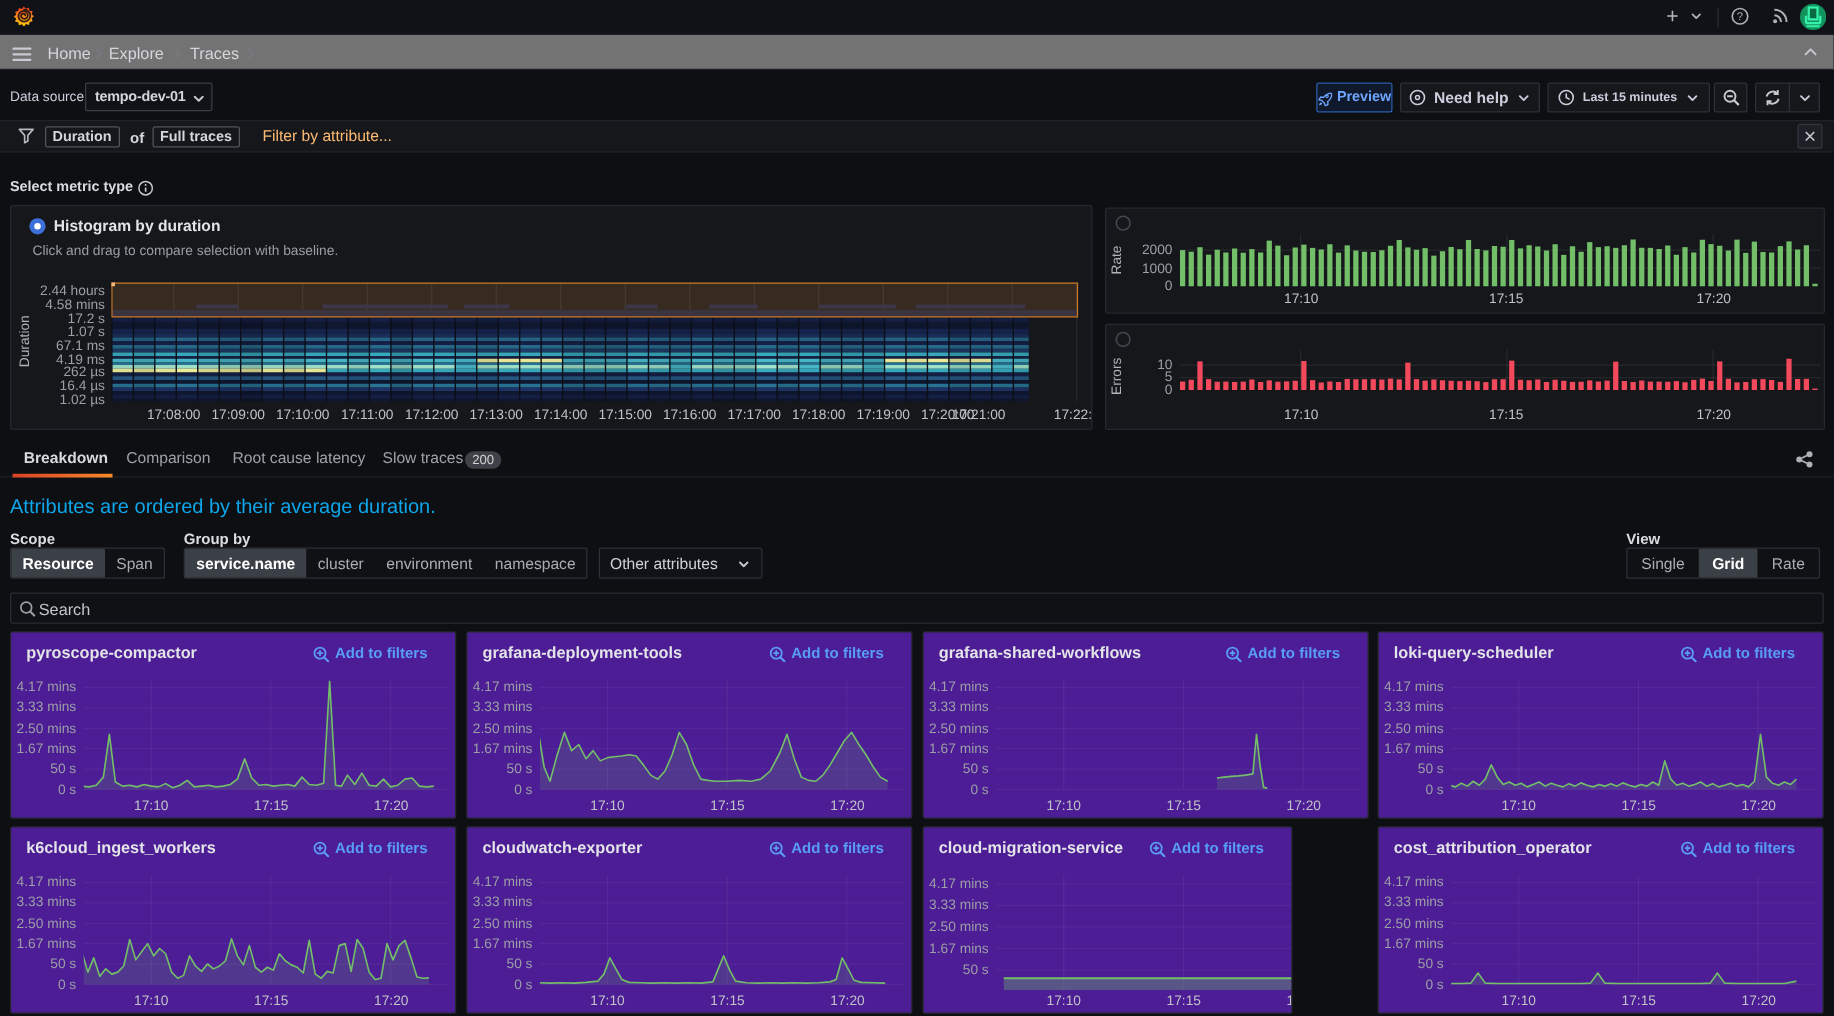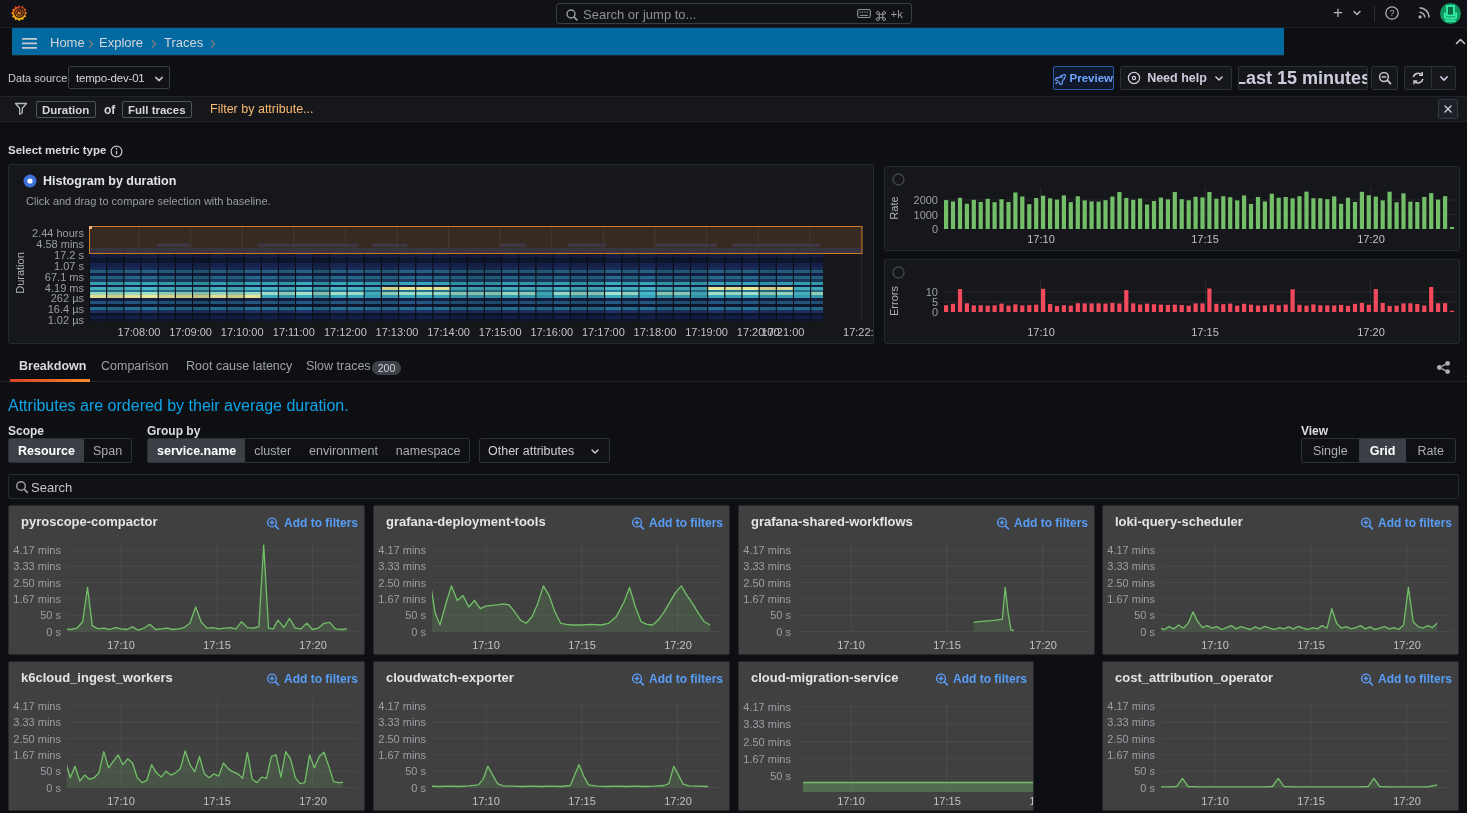--- a/index.html
+++ b/index.html
@@ -1,66 +1,47 @@
 <!DOCTYPE html>
 <html><head><meta charset="utf-8"><style>
 *{margin:0;padding:0;box-sizing:border-box}
 html,body{width:1467px;height:813px;overflow:hidden}
 body{background:#0e0f12;font-family:"Liberation Sans",sans-serif;color:#ccccdc;position:relative}
 .abs{position:absolute}
 .topbar{position:absolute;left:0;top:0;width:1467px;height:28px;background:#111217;border-bottom:1px solid #1f2126}
-.crumbbar{position:absolute;left:12px;top:28px;width:1272px;height:28px;background:#0369a1;border-bottom:1px solid #202227}
+.crumbbar{position:absolute;left:0;top:28px;width:1467px;height:28px;background:#737373;border-bottom:1px solid #202227}
 .searchbox{position:absolute;left:556px;top:3px;width:356px;height:21px;background:#111217;border:1px solid #3a3d44;border-radius:3px}
 .ds-select{position:absolute;display:flex;align-items:center;border:1px solid #3a3d43;border-radius:2px;background:#111217;white-space:nowrap;overflow:hidden}
 .tbtn{position:absolute;display:flex;align-items:center;justify-content:center;background:#15171b;border:1px solid #2e3137;border-radius:2px;color:#ccccdc;font-size:12.5px;font-weight:700;white-space:nowrap;overflow:hidden}
 .filterbar{position:absolute;left:0;top:96px;width:1467px;height:26px;background:#15171b;border-top:1px solid #212329;border-bottom:1px solid #212329}
 .minisel{position:absolute;display:flex;align-items:center;border:1px solid #50545b;border-radius:2px;font-size:11.5px;color:#d5d6db;font-weight:700;white-space:nowrap}
 .panel{position:absolute;background:#15171b;border:1px solid #25282e;border-radius:2px}
 .tick{position:absolute;font-size:11px;color:#9d9fa6;text-align:right}
 .xtick{position:absolute;font-size:11px;color:#c0c2c7;text-align:center}
-.card{position:absolute;background:#404040;border:1px solid #26292f;border-radius:2px}
+.card{position:absolute;background:#4c1d95;border:1px solid #26292f;border-radius:2px}
 .cardtitle{position:absolute;left:12px;top:8px;font-size:13px;font-weight:700;color:#e3e4e8}
-.addf{position:absolute;top:9px;right:6px;font-size:12px;font-weight:700;color:#589df6;display:flex;align-items:center;gap:4px}
+.addf{position:absolute;top:9px;right:22px;font-size:12px;font-weight:700;color:#589df6;display:flex;align-items:flex-start;gap:4px}
 .seg{position:absolute;display:flex;border:1px solid #2d3036;border-radius:2px;background:#101114;height:25px}
 .seg div{display:flex;align-items:center;justify-content:center;font-size:12.5px;color:#aaacb3;padding:0 9px;white-space:nowrap}
 .seg div.on{background:#3b3f46;color:#fff;font-weight:700;border-radius:1px}
 .segw div{padding:0 11px}
 .ctl-label{position:absolute;font-size:12px;font-weight:700;color:#dcdde1}
 </style></head><body>
 <div class="topbar">
 <div class="abs" style="left:10px;top:4px;width:18px;height:18px"><svg width="18" height="18" viewBox="0 0 18 18" style="">
         <defs>
           <linearGradient id="glg" x1="0" y1="1" x2="0" y2="0">
 <stop offset="0" stop-color="#fbca0a"></stop>
             <stop offset="0.55" stop-color="#f2801b"></stop>
             <stop offset="1" stop-color="#ed3b22"></stop>
           </linearGradient>
         </defs>
 <path d="M9 1.2 l1.7 1.8 2.4-0.9 0.5 2.5 2.5 0.4 -0.8 2.4 1.9 1.6 -1.9 1.6 0.8 2.4 -2.4 0.5 -0.5 2.5 -2.4-0.8 -1.6 2 -1.7-1.9 -2.4 0.9 -0.5-2.5 -2.5-0.4 0.8-2.5 -1.9-1.5 1.9-1.6 -0.7-2.4 2.4-0.5 0.4-2.5 2.4 0.9 z" fill="url(#glg)"></path>
 <path d="M9.4 3.6 c2.7 0.1 4.8 2.2 4.8 4.8 c0 2.7-2.2 4.9-4.9 4.9 c-2.5 0-4.5-2-4.5-4.4 c0-2.2 1.8-4 4-4 c1.9 0 3.4 1.5 3.4 3.3 c0 1.6-1.3 2.9-2.9 2.9 c-1.3 0-2.4-1.1-2.4-2.4 c0-1 0.8-1.9 1.9-1.9 c0.8 0 1.4 0.6 1.4 1.4" fill="none" stroke="#2e1a12" stroke-width="1.4" stroke-linecap="round"></path>
       </svg></div>
-<div class="searchbox">
-<div class="abs" style="left:6px;top:2px"><svg width="16" height="16" viewBox="0 0 16 16" style="">
-          <circle cx="8" cy="8" r="4.0" fill="none" stroke="#9a9ca3" stroke-width="1.4"></circle>
-          <line x1="11.120000000000001" y1="11.120000000000001" x2="13.920000000000002" y2="13.920000000000002" stroke="#9a9ca3" stroke-width="1.7" stroke-linecap="round"></line>
-        </svg></div>
-<div class="abs" style="left:26px;top:3px;font-size:13px;color:#8e9097">Search or jump to...</div>
-<div class="abs" style="right:40px;top:3px"><svg width="14" height="14" viewBox="0 0 14 14" style="">
-          <rect x="0.7" y="2.5" width="12.6" height="8" rx="1.4" fill="none" stroke="#8e9097" stroke-width="1.1"></rect>
-          <line x1="3" y1="8.4" x2="11" y2="8.4" stroke="#8e9097" stroke-width="1.1"></line>
-          <rect x="2.6" y="4.4" width="1.2" height="1.2" fill="#8e9097"></rect>
-          <rect x="5" y="4.4" width="1.2" height="1.2" fill="#8e9097"></rect>
-          <rect x="7.4" y="4.4" width="1.2" height="1.2" fill="#8e9097"></rect>
-          <rect x="9.8" y="4.4" width="1.2" height="1.2" fill="#8e9097"></rect>
-        </svg></div>
-<div class="abs" style="right:24px;top:4px"><svg width="12" height="12" viewBox="0 0 12 12" style="">
-          <path d="M4.3 4.3 h3.4 v3.4 h-3.4 z M4.3 4.3 H2.9 a1.4 1.4 0 1 1 1.4 -1.4 z M7.7 4.3 h1.4 a1.4 1.4 0 1 0 -1.4 -1.4 z M4.3 7.7 H2.9 a1.4 1.4 0 1 0 1.4 1.4 z M7.7 7.7 h1.4 a1.4 1.4 0 1 1 -1.4 1.4 z" fill="none" stroke="#9a9ca3" stroke-width="1"></path>
-        </svg></div>
-<div class="abs" style="right:8px;top:4px;font-size:11.5px;color:#9a9ca3">+k</div>
-</div>
 <div class="abs" style="left:1333px;top:3px;font-size:17px;color:#b4b6bc;font-weight:300">+</div>
 <div class="abs" style="left:1350px;top:6px"><svg width="14" height="14" viewBox="0 0 14 14" style="">
         <path d="M4.0 5.5 L7 8.5 L10.0 5.5" fill="none" stroke="#aeb0b6" stroke-width="1.5" stroke-linecap="round" stroke-linejoin="round"></path>
       </svg></div>
 <div class="abs" style="left:1374px;top:6px;width:1px;height:16px;background:#2c2e33"></div>
 <div class="abs" style="left:1384px;top:5px"><svg width="16" height="16" viewBox="0 0 16 16" style="">
         <circle cx="8" cy="8" r="6.2" fill="none" stroke="#aeb0b6" stroke-width="1.3"></circle>
         <text x="8" y="11" font-size="9" fill="#aeb0b6" text-anchor="middle" font-family="Liberation Sans">?</text>
       </svg></div>
 <div class="abs" style="left:1416px;top:6px"><svg width="15" height="15" viewBox="0 0 15 15" style="">
@@ -92,21 +73,21 @@
 <div class="abs" style="left:152px;top:7px;font-size:13px;color:#d5d6db">Traces</div>
 <div class="abs" style="left:195px;top:8px"><svg width="12" height="12" viewBox="0 0 12 12" style="">
         <path d="M4.4 2.8 L7.6 6 L4.4 9.2" fill="none" stroke="#787b82" stroke-width="1.4" stroke-linecap="round" stroke-linejoin="round"></path>
       </svg></div>
 <div class="abs" style="left:1441px;top:7px"><svg width="15" height="14" viewBox="0 0 15 14" style="">
         <path d="M3.5 8.5 L7.5 4.5 L11.5 8.5" fill="none" stroke="#c7c8cd" stroke-width="1.6" stroke-linecap="round" stroke-linejoin="round"></path>
       </svg></div>
 </div>
 <div class="abs" style="left:8px;top:72px;font-size:11px;color:#ccccdc">Data source</div>
 <div class="ds-select" style="left:68px;top:66px;width:102px;height:23px;padding:0 7px">
-    <span style="font-size:11.5px;font-weight:400;color:#d5d6db;letter-spacing:-0.2px">tempo-dev-01</span>
+    <span style="font-size:11.5px;font-weight:700;color:#d5d6db;letter-spacing:-0.2px">tempo-dev-01</span>
   </div>
 <div class="abs" style="left:152px;top:72px"><svg width="14" height="14" viewBox="0 0 14 14" style="">
       <path d="M3.8 5.4 L7 8.6 L10.2 5.4" fill="none" stroke="#c7c8cd" stroke-width="1.5" stroke-linecap="round" stroke-linejoin="round"></path>
     </svg></div>
 <div class="tbtn" style="left:1053px;top:66px;width:61px;height:24px;background:#10192b;border-color:#2b5dab;color:#6ea6ff;gap:4px">
     <svg width="13" height="13" viewBox="0 0 13 13" style="">
       <path d="M11.5 1.5 c-2.8 0.3 -5 1.6 -6.6 3.8 l-2.6 -0.3 -1.5 2.6 2.4 0.4 2.8 2.8 0.4 2.4 2.6 -1.5 -0.3 -2.6 c2.2 -1.6 3.5 -3.8 3.8 -6.6 z" fill="none" stroke="#6ea6ff" stroke-width="1.2" stroke-linejoin="round" transform="translate(0.5,0.5)"></path>
       <circle cx="8.6" cy="4.9" r="1.1" fill="none" stroke="#6ea6ff" stroke-width="1"></circle>
       <path d="M3.2 10.3 c-1 0.4 -1.6 1.6 -1.7 2.8 c1.2 -0.1 2.4 -0.7 2.8 -1.7" fill="#6ea6ff"></path>
     </svg>
@@ -120,21 +101,21 @@
     <span style="font-size:12.5px">Need help</span>
     <svg width="12" height="12" viewBox="0 0 12 12" style="">
       <path d="M2.9 4.95 L6 8.05 L9.1 4.95" fill="none" stroke="#ccccdc" stroke-width="1.5" stroke-linecap="round" stroke-linejoin="round"></path>
     </svg>
   </div>
 <div class="tbtn" style="left:1238px;top:66px;width:130px;height:24px;gap:6px">
     <svg width="14" height="14" viewBox="0 0 14 14" style="">
       <circle cx="7" cy="7" r="5.6" fill="none" stroke="#ccccdc" stroke-width="1.3"></circle>
       <path d="M7 4.2 V7 L9.3 8.3" fill="none" stroke="#ccccdc" stroke-width="1.3" stroke-linecap="round"></path>
     </svg>
-    <span style="font-size:18px">Last 15 minutes</span>
+    <span style="font-size:10px">Last 15 minutes</span>
     <svg width="12" height="12" viewBox="0 0 12 12" style="">
       <path d="M2.9 4.95 L6 8.05 L9.1 4.95" fill="none" stroke="#ccccdc" stroke-width="1.5" stroke-linecap="round" stroke-linejoin="round"></path>
     </svg>
   </div>
 <div class="tbtn" style="left:1371px;top:66px;width:27px;height:24px">
     <svg width="16" height="16" viewBox="0 0 16 16" style="">
       <circle cx="7" cy="7" r="4.4" fill="none" stroke="#c7c8cd" stroke-width="1.5"></circle>
       <line x1="10.432" y1="10.432" x2="13.512" y2="13.512" stroke="#c7c8cd" stroke-width="1.8" stroke-linecap="round"></line>
       <line x1="4.712" y1="7" x2="9.288" y2="7" stroke="#c7c8cd" stroke-width="1.5"></line>
     </svg>

